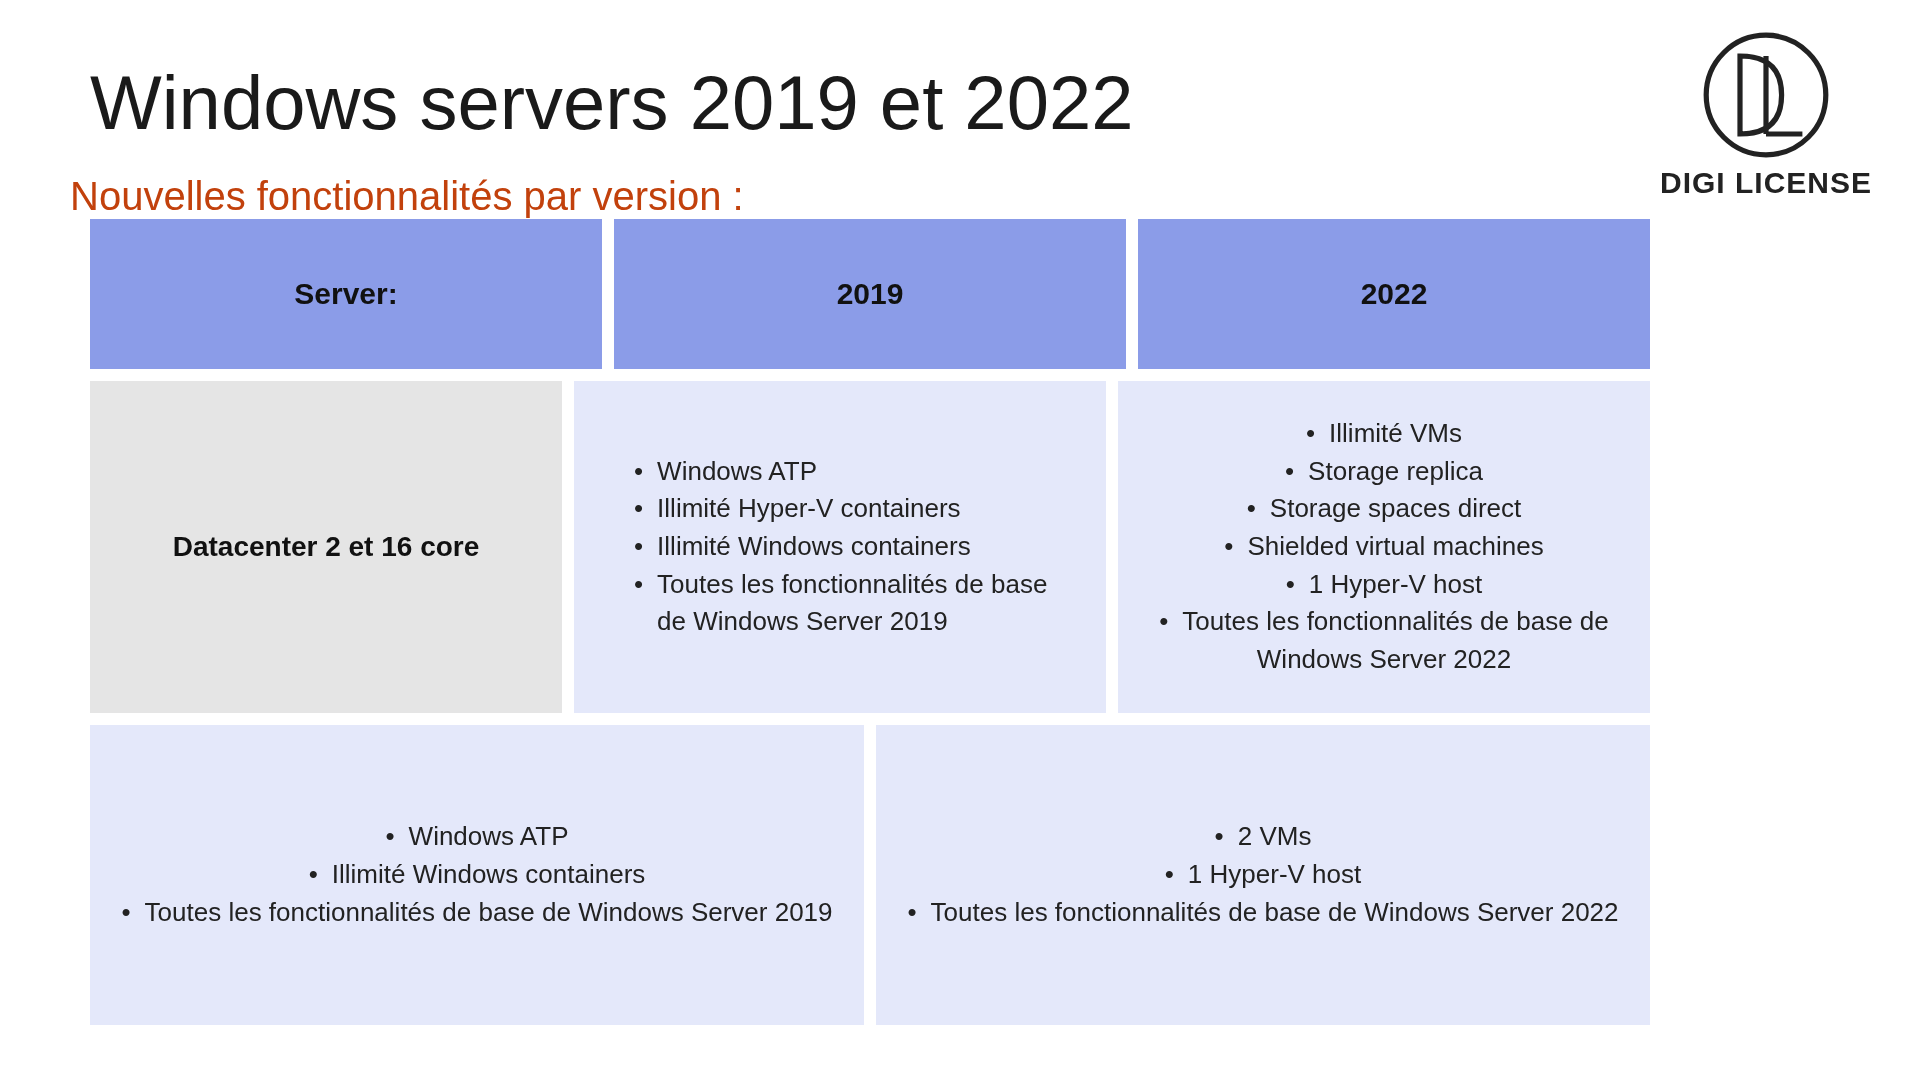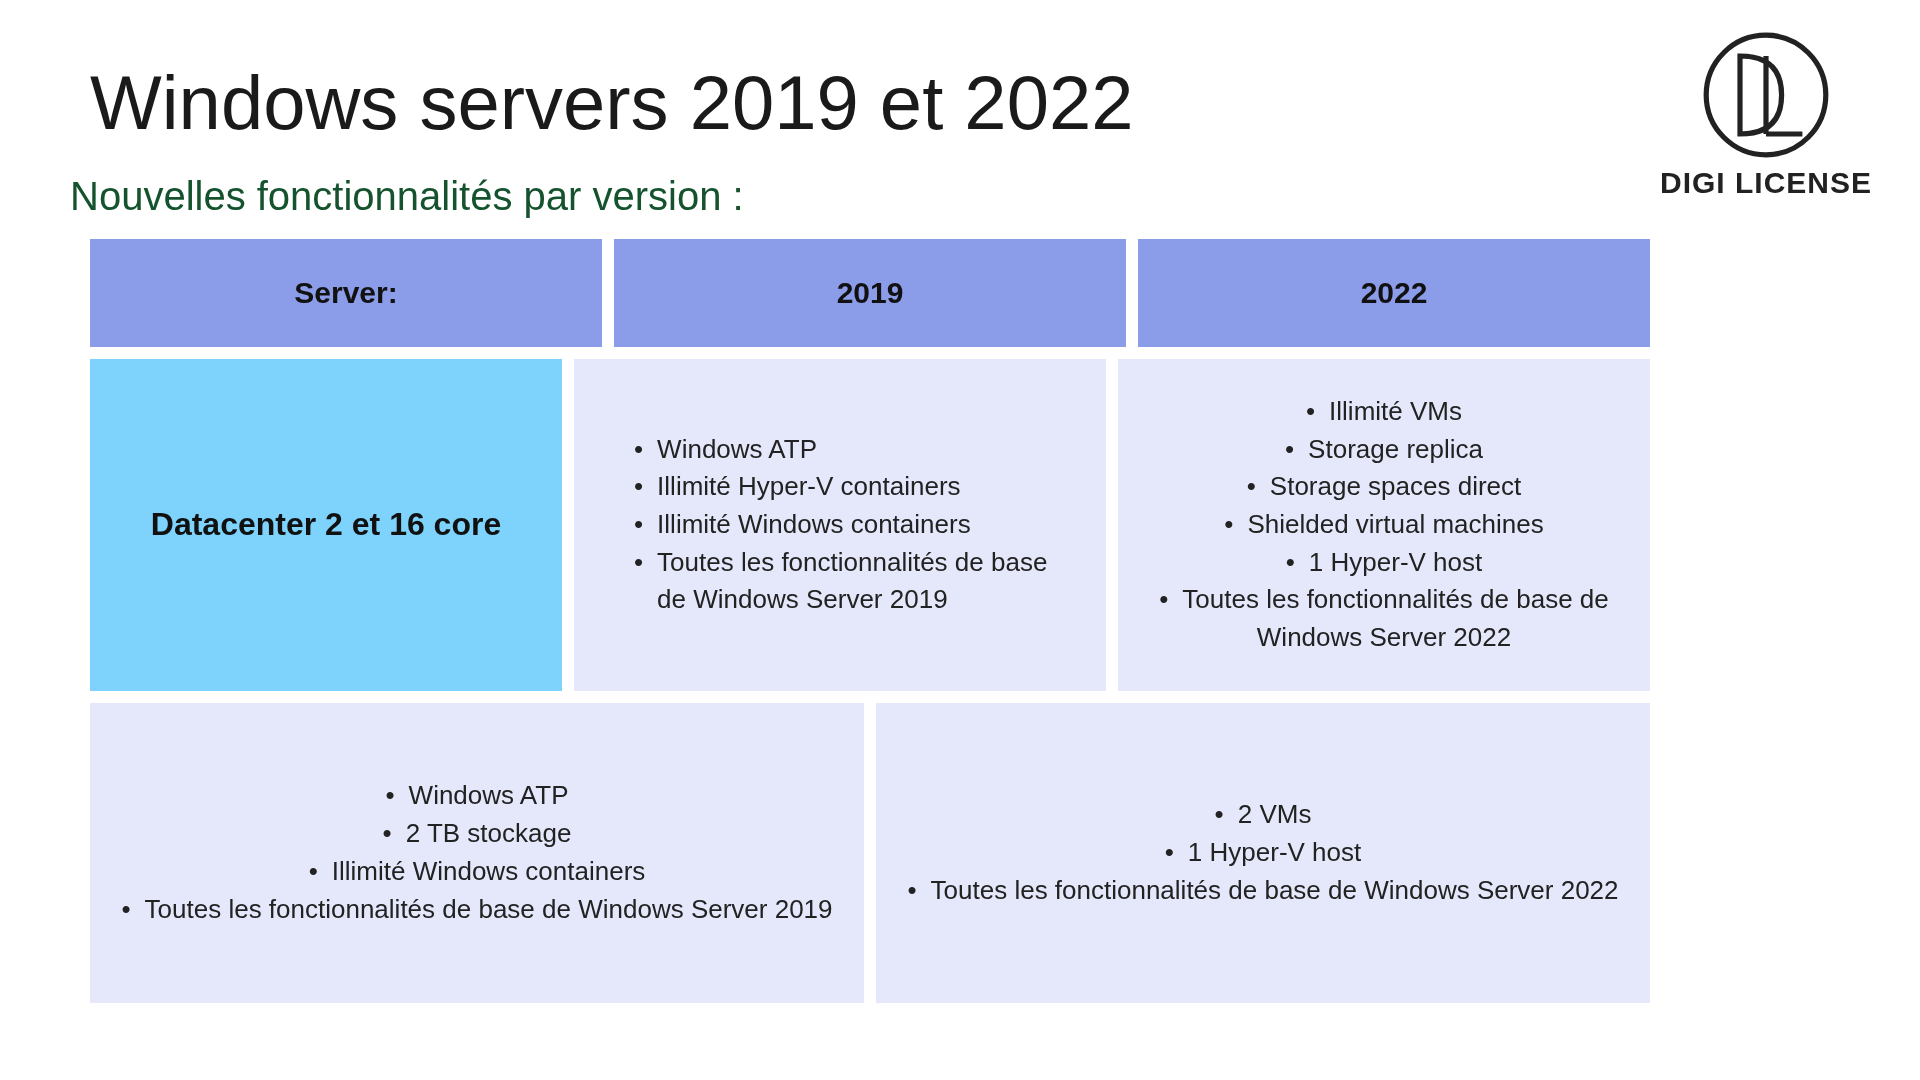--- a/index.html
+++ b/index.html
@@ -2,26 +2,26 @@
 <html><head>
 <meta charset="utf-8">
 <style>
   * { box-sizing: border-box; margin: 0; padding: 0; }
   html, body { width: 1920px; height: 1080px; background: #fff; font-family: "Segoe UI", Arial, sans-serif; color: #111; }
   .page { position: relative; width: 1920px; height: 1080px; padding: 40px 40px 40px 90px; }
   .logo { position: absolute; top: 30px; right: 48px; text-align: center; }
   .logo svg { display: block; margin: 0 auto 6px; }
   .logo-text { font-size: 30px; font-weight: 600; letter-spacing: 1px; color: #222; }
   .title { font-size: 76px; font-weight: 500; color: #1a1a1a; margin-bottom: 28px; margin-top: 19px; }
-  .subtitle { font-size: 40px; font-weight: 400; color: #14532d; margin-bottom: 20px; margin-left: -20px; }
+  .subtitle { font-size: 40px; font-weight: 400; color: #c2410c; margin-left: -20px; }
   .table { display: flex; flex-direction: column; gap: 12px; width: 1560px; }
   .trow { display: flex; gap: 12px; }
   .cell { flex: 1 1 0; display: flex; align-items: center; justify-content: center; text-align: center; }
-  .header-cell { background: #8b9ce8; height: 108px; font-size: 30px; font-weight: 700; color: #111; }
-  .row-head { background: #7dd3fc; font-size: 32px; font-weight: 700; color: #111; }
+  .header-cell { background: #8b9ce8; height: 150px; font-size: 30px; font-weight: 700; color: #111; }
+  .row-head { background: #e5e5e5; font-size: 28px; font-weight: 700; color: #111; }
   .body-cell { background: #e4e8fa; padding: 34px 30px; font-size: 26px; line-height: 1.45; color: #222; }
   .body-cell ul { list-style: none; width: 100%; text-align: center; }
   .body-cell ul li::before { content: "•"; margin-right: 14px; }
   .body-cell.left ul { text-align: left; padding-left: 30px; }
   .body-cell.left ul li { display: flex; }
   .body-cell.left ul li::before { content: "•"; margin-right: 14px; flex: 0 0 auto; }
   .row1 .body-cell, .row1 .row-head { min-height: 320px; }
   .row2 .body-cell, .row2 .row-head { min-height: 300px; }
 </style>
 </head>
@@ -77,21 +77,20 @@
           <li><span>1 Hyper-V host</span></li>
           <li><span>Toutes les fonctionnalités de base de Windows Server 2022</span></li>
         </ul>
       </div>
     </div>
 
     <div class="trow row2">
       <div class="cell body-cell">
         <ul>
           <li><span>Windows ATP</span></li>
-          <li><span>2 TB stockage</span></li>
           <li><span>Illimité Windows containers</span></li>
           <li><span>Toutes les fonctionnalités de base de Windows Server 2019</span></li>
         </ul>
       </div>
       <div class="cell body-cell">
         <ul>
           <li><span>2 VMs</span></li>
           <li><span>1 Hyper-V host</span></li>
           <li><span>Toutes les fonctionnalités de base de Windows Server 2022</span></li>
         </ul>

